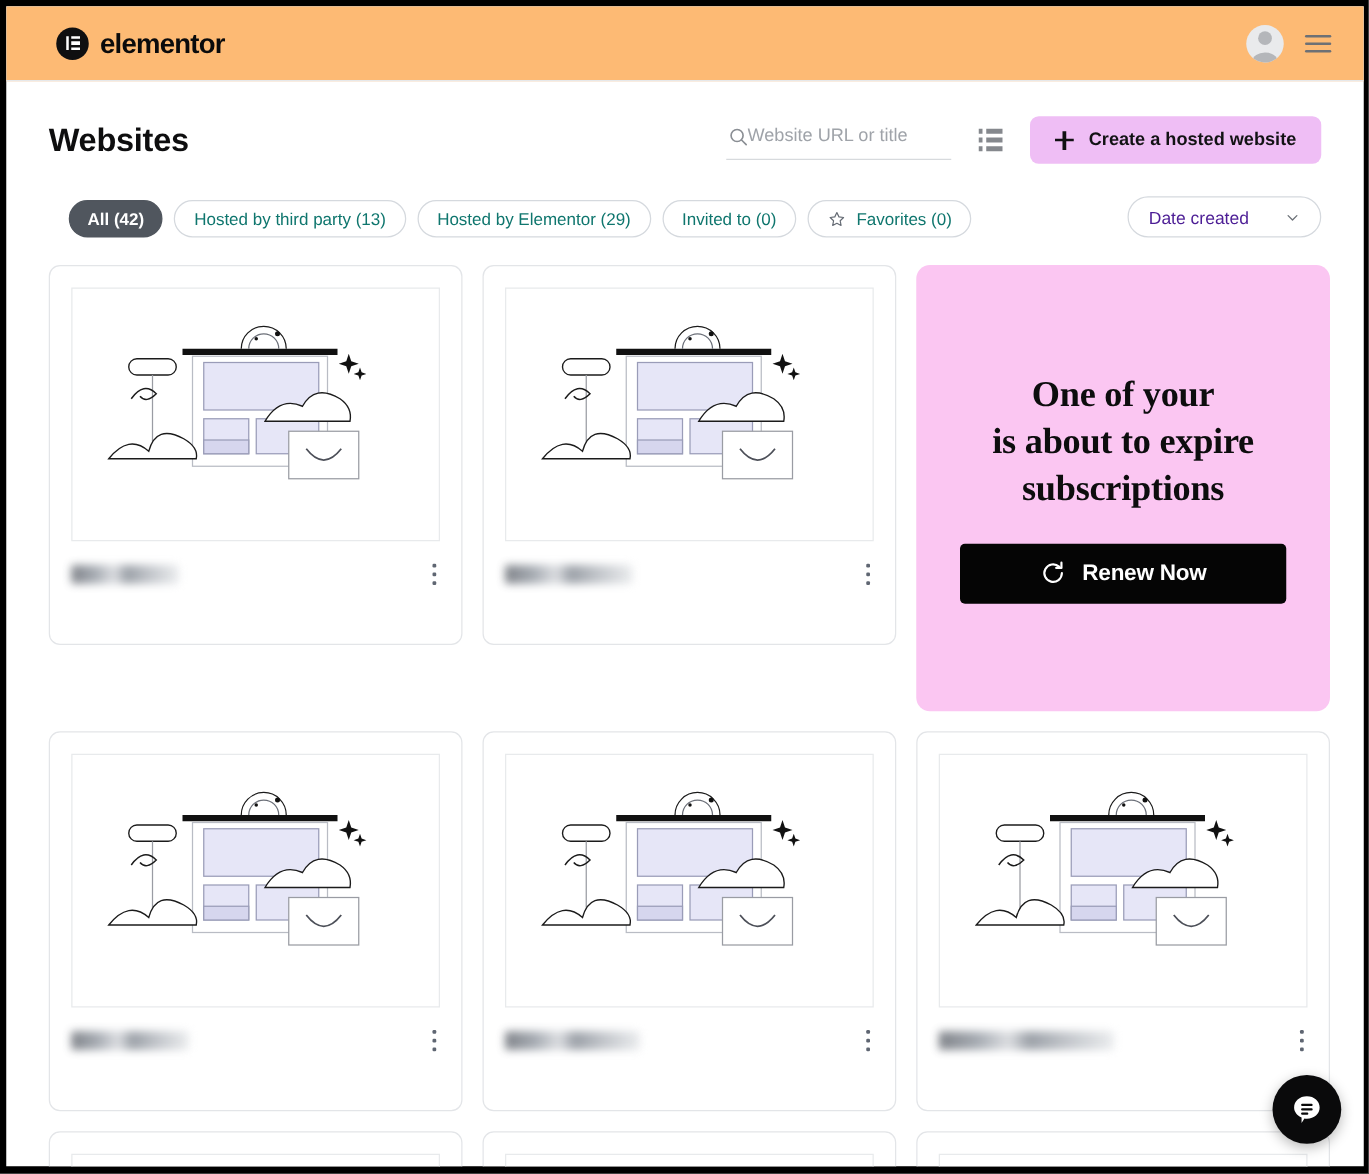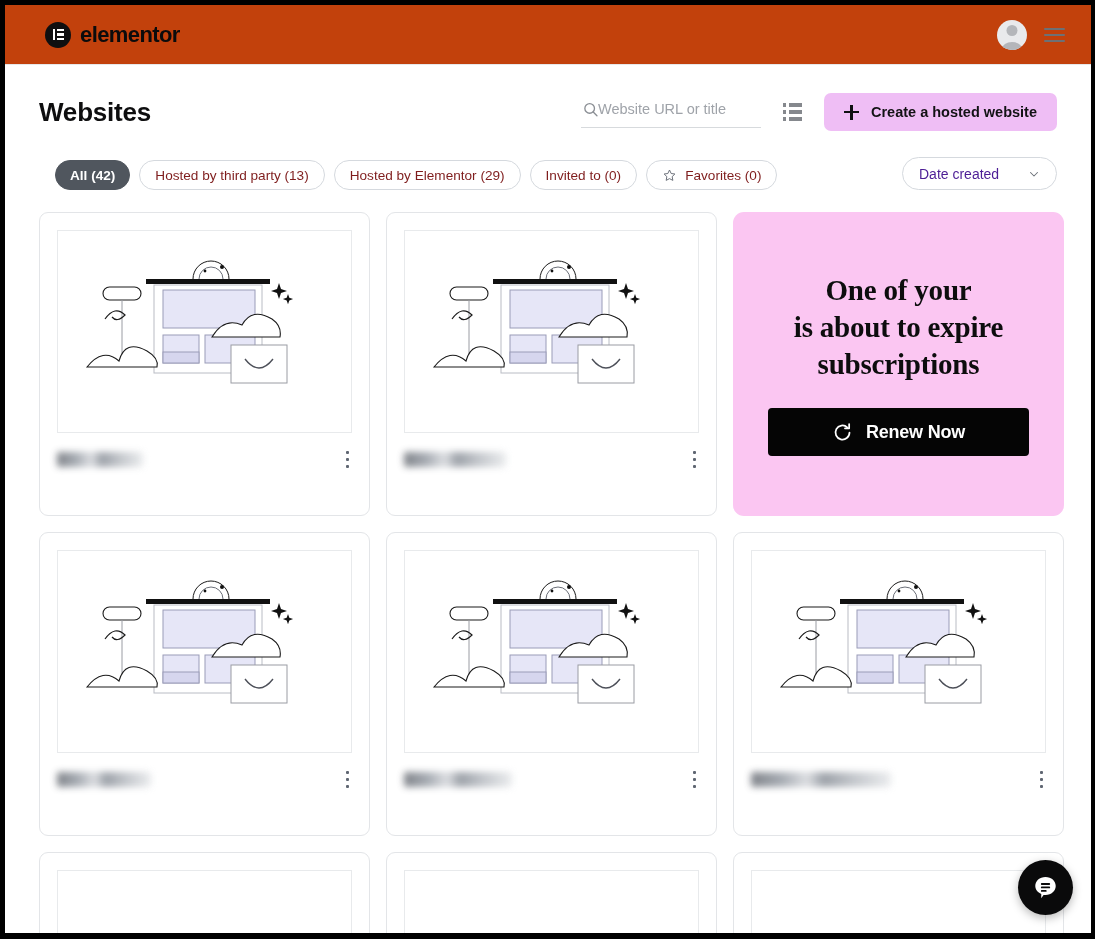--- a/index.html
+++ b/index.html
@@ -19,21 +19,21 @@
     border-bottom: 6px solid #000;
     overflow: hidden;
   }
 
   
   .topbar {
     height: 60px;
     border-bottom: 1px solid #e6e8ea;
     display: flex; align-items: center;
     padding: 0 26px 0 40px;
-    background: #c2410c;
+    background: #fdba74;
   }
   .brand { display: flex; align-items: center; gap: 9px; }
   .brand-mark {
     width: 26px; height: 26px; border-radius: 50%;
     background: #0f0f10;
     display: flex; align-items: center; justify-content: center;
   }
   .brand-mark .bars { display: flex; gap: 2px; align-items: center; }
   .brand-mark .bar-v { width: 2.5px; height: 11px; background: #fff; }
   .brand-mark .bar-stack { display: flex; flex-direction: column; gap: 2px; }
@@ -100,21 +100,21 @@
   
   .filter-row {
     display: flex; align-items: flex-end;
     padding: 26px 34px 0 50px;
   }
   .chips { display: flex; gap: 9px; align-items: center; }
   .chip {
     border: 1px solid #d5d9de; border-radius: 19px;
     height: 30px; padding: 0 15px;
     display: flex; align-items: center; gap: 8px;
-    font-size: 13.6px; color: #7f1d1d; background: #fff; cursor: pointer;
+    font-size: 13.6px; color: #0f766e; background: #fff; cursor: pointer;
     white-space: nowrap;
   }
   .chip.active {
     background: #50565e; border-color: #50565e; color: #fff; font-weight: 700;
     padding: 0 14px;
   }
   .star-icon { width: 15px; height: 15px; display: block; }
   .sort-select {
     margin-left: auto;
     border: 1px solid #d5d9de; border-radius: 20px;
@@ -150,21 +150,21 @@
   .site-name {
     height: 15px; border-radius: 2px;
     background: linear-gradient(90deg,#6f737a 0%,#9aa0a8 22%,#d8dade 40%,#8e949c 52%,#b8bcc2 72%,#e8eaec 100%);
     filter: blur(3.6px); opacity: .88;
   }
   .dots { margin-left: auto; display: flex; flex-direction: column; gap: 3.5px; cursor: pointer; padding: 4px; }
   .dots i { display: block; width: 3.4px; height: 3.4px; background: #5f6672; border-radius: 1px; }
 
   
   .promo {
-    background: #fbc6f2; border-radius: 11px; height: 304px;
+    background: #fbc6f2; border-radius: 11px; height: 357px;
     display: flex; flex-direction: column;
     align-items: center; justify-content: center;
     padding: 0 22px;
   }
   .promo-title {
     font-family: "Liberation Serif", serif;
     font-size: 29px; font-weight: 700; line-height: 1.28;
     color: #0d0d0e; text-align: center; letter-spacing: -0.2px;
   }
   .renew-btn {

